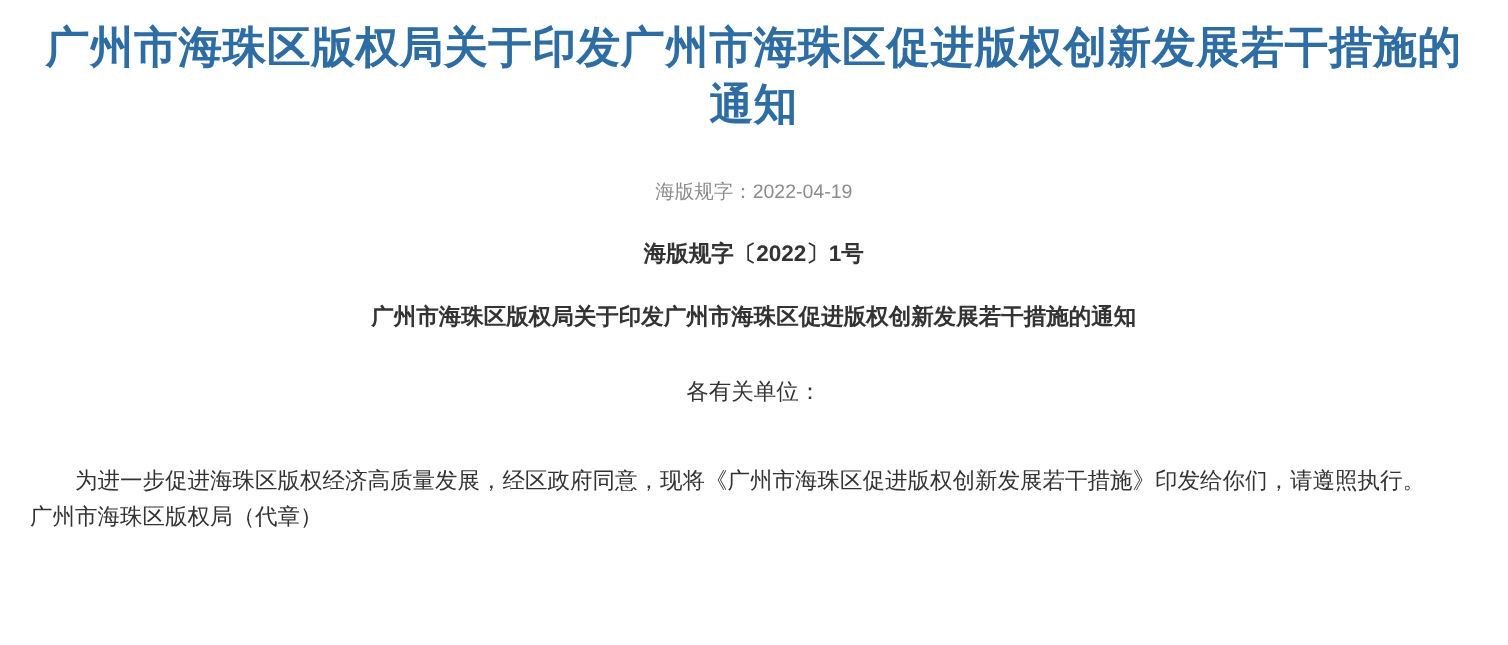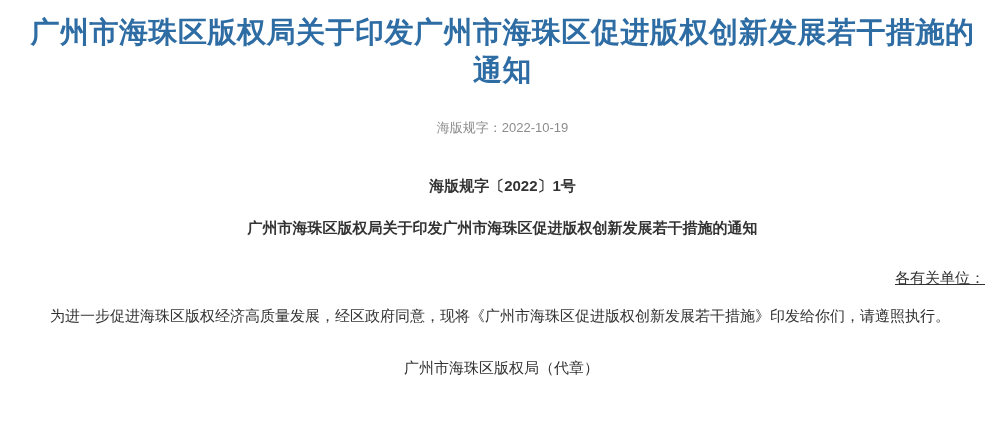--- a/index.html
+++ b/index.html
@@ -33,58 +33,57 @@
   .pub-date {
     margin-top: 30px;
     text-align: center;
     color: var(--meta-gray, #8c8c8c);
     font-size: 13px;
     line-height: 18px;
     font-weight: 400;
   }
 
   .doc-number {
-    margin-top: 38px;
+    margin-top: 22px;
     text-align: center;
     color: var(--text-dark, #333333);
     font-size: 15px;
     line-height: 21px;
     font-weight: 700;
   }
 
   .doc-subtitle {
     margin-top: 21px;
     text-align: center;
     color: var(--text-dark, #333333);
     font-size: 15px;
     line-height: 21px;
     font-weight: 700;
   }
 
   .salutation {
     margin-top: 29px;
-    text-align: right;
+    text-align: center;
     color: var(--text-dark, #333333);
     font-size: 15px;
     line-height: 21px;
-    text-decoration: underline;
   }
 
   .body-text {
-    margin-top: 17px;
+    margin-top: 38px;
     text-align: left;
     text-indent: 2em;
     color: var(--text-dark, #333333);
     font-size: 15px;
     line-height: 21px;
   }
 
   .signature {
-    margin-top: 31px;
-    text-align: center;
+    margin-top: 3px;
+    text-align: left;
     color: var(--text-dark, #333333);
     font-size: 15px;
     line-height: 21px;
     padding-right: 2px;
   }
 
   .sign-date {
     margin-top: 19px;
     text-align: right;
     color: var(--text-dark, #333333);
@@ -93,21 +92,21 @@
     padding-right: 2px;
   }
 </style>
 </head>
 <body>
 
 <div class="doc">
 
   <h1 class="doc-title">广州市海珠区版权局关于印发广州市海珠区促进版权创新发展若干措施的通知</h1>
 
-  <p class="pub-date"><span>海版规字：</span><span>2022-10-19</span></p>
+  <p class="pub-date"><span>海版规字：</span><span>2022-04-19</span></p>
 
   <p class="doc-number">海版规字〔2022〕1号</p>
 
   <p class="doc-subtitle">广州市海珠区版权局关于印发广州市海珠区促进版权创新发展若干措施的通知</p>
 
   <p class="salutation">各有关单位：</p>
 
   <p class="body-text">为进一步促进海珠区版权经济高质量发展，经区政府同意，现将《广州市海珠区促进版权创新发展若干措施》印发给你们，请遵照执行。</p>
 
   <p class="signature">广州市海珠区版权局（代章）</p>

